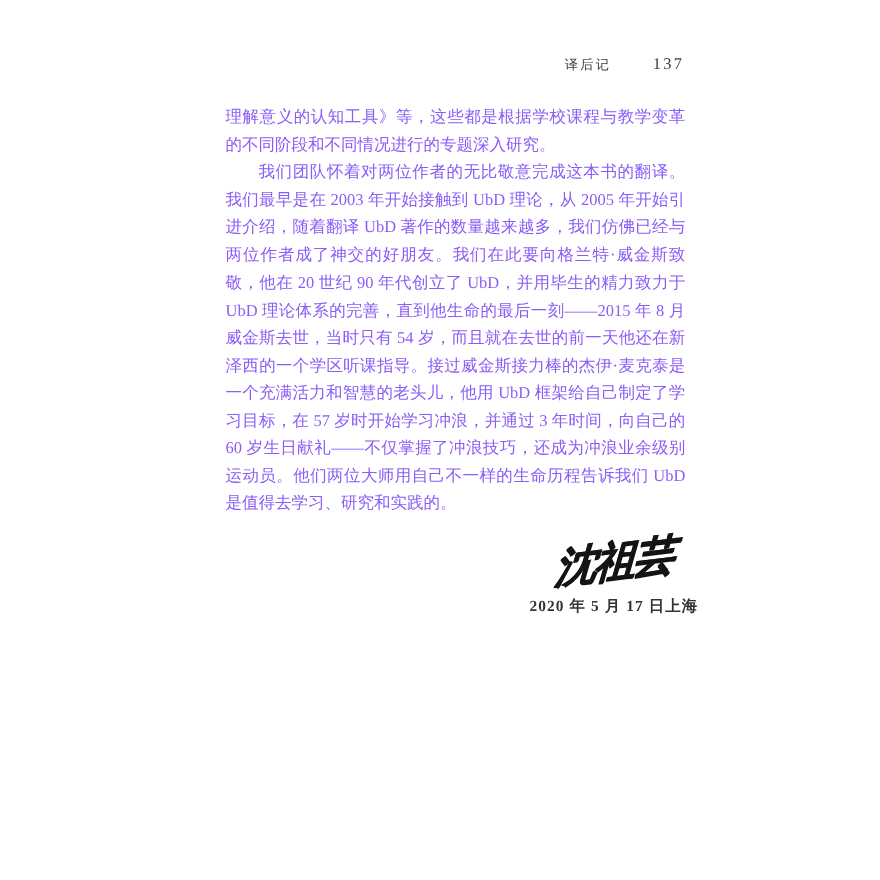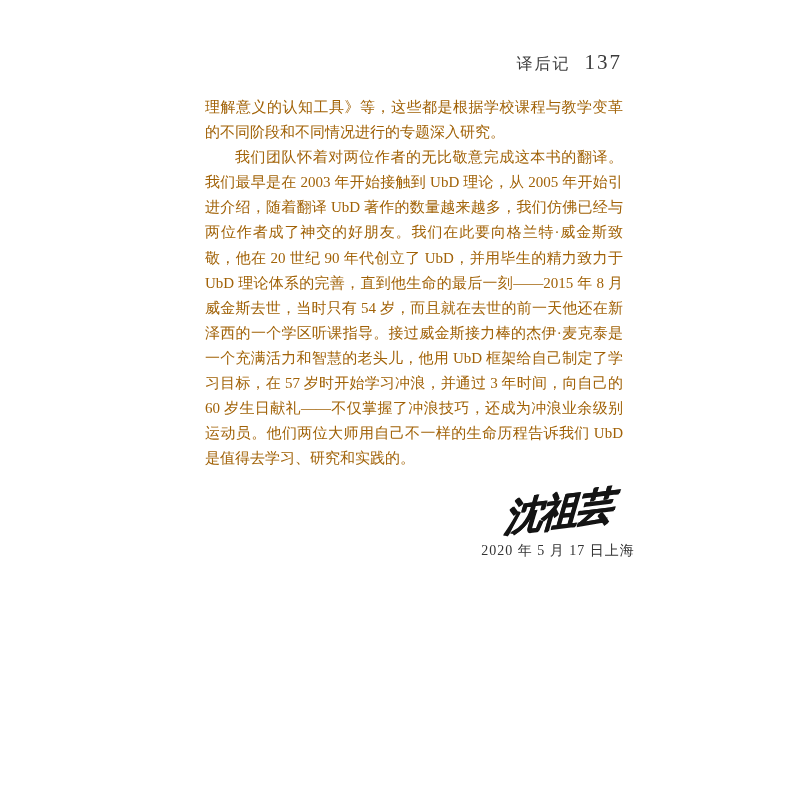--- a/index.html
+++ b/index.html
@@ -16,36 +16,37 @@
     overflow: hidden;
   }
   .header {
     position: absolute;
     top: 50px;
     right: 178px;
     color: #3c3c3c;
     white-space: nowrap;
   }
   .header .section {
-    font-size: 16px;
+    font-size: 12px;
     letter-spacing: 2px;
     margin-right: 14px;
   }
   .header .pagenum {
-    font-size: 21px;
+    font-size: 15px;
     letter-spacing: 2px;
+    margin-left: 24px;
   }
   .body-text {
     position: absolute;
     left: 205px;
     top: 95px;
     width: 418px;
     font-size: 15px;
     line-height: 25.1px;
-    color: #a16207;
+    color: #8b5cf6;
     text-align: justify;
     text-justify: inter-ideograph;
   }
   .para { margin: 0; }
   .para.indent { text-indent: 2em; }
   .signature-block {
     position: absolute;
     top: 488px;
     right: 162px;
     width: 160px;
@@ -61,20 +62,21 @@
     letter-spacing: -2px;
     text-shadow: 1px 0 0 #141414, 0 1px 0 #141414;
     line-height: 46px;
   }
   .dateline {
     margin-top: 8px;
     font-size: 14px;
     letter-spacing: 1px;
     color: #333333;
     white-space: nowrap;
+    font-weight: bold;
   }
 </style>
 </head>
 <body>
 
 <div class="page">
 
   <div class="header">
     <span class="section">译后记</span><span class="pagenum">137</span>
   </div>

